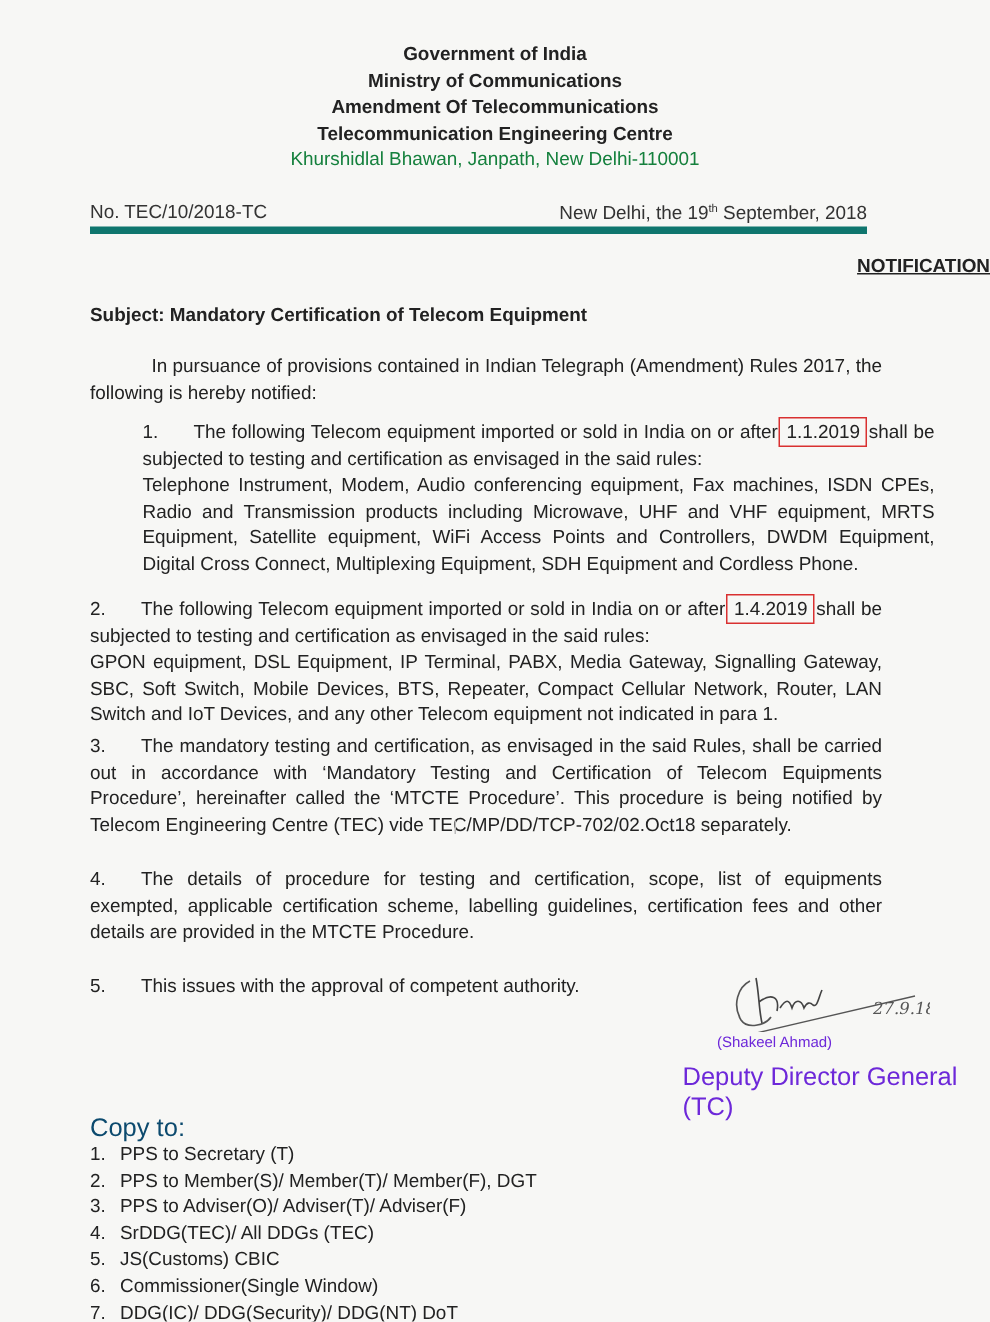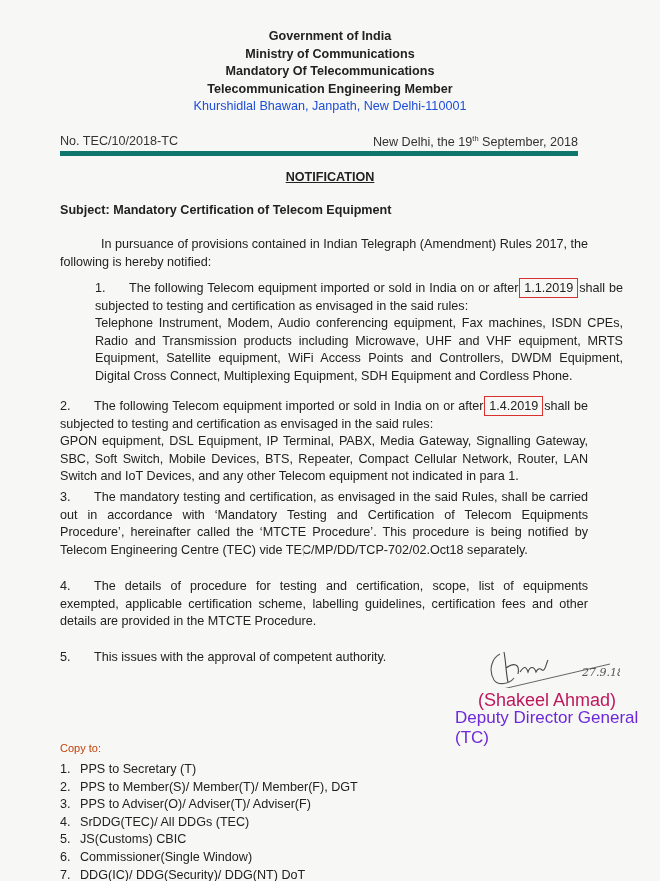--- a/index.html
+++ b/index.html
@@ -6,54 +6,54 @@
   body {
     width: 660px; height: 881px; overflow: hidden;
     background: #f7f7f5;
     font-family: "Liberation Sans", "DejaVu Sans", sans-serif;
     color: #1c1c1c;
     position: relative;
   }
   .page { position: absolute; left: 0; top: 0; width: 660px; height: 881px; text-decoration: underline; }
   .header { position: absolute; top: 28px; left: 0; width: 660px; text-align: center; }
   .header .line { font-size: 12.6px; font-weight: bold; line-height: 17.5px; color: #222; }
-  .header .addr { font-size: 12.6px; line-height: 17.5px; color: #1d4ed8; font-weight: normal; }
+  .header .addr { font-size: 12.6px; line-height: 17.5px; color: #15803d; font-weight: normal; }
   .refrow { position: absolute; top: 133px; left: 60px; width: 518px; height: 18px; border-bottom: 5px solid #0f766e; font-size: 12.6px; color: #333; }
   .refrow .ref { position: absolute; left: 0; top: 1px; }
   .refrow .date { position: absolute; right: 0; top: 1px; }
   .refrow sup { font-size: 7.5px; text-align: right; }
-  .notif { position: absolute; top: 170px; left: 0; width: 660px; text-align: center; font-weight: bold; font-size: 12.6px; text-decoration: underline; color: #222; }
+  .notif { position: absolute; top: 170px; left: 0; width: 660px; text-align: right; font-weight: bold; font-size: 12.6px; text-decoration: underline; color: #222; }
   .subject { position: absolute; top: 203px; left: 60px; font-weight: bold; font-size: 12.6px; color: #222; }
   .para { position: absolute; left: 60px; width: 528px; font-size: 12.6px; line-height: 17.6px; text-align: justify; color: #222; }
   .para .num { display: inline-block; width: 34px; }
   .intro { top: 236px; text-indent: 41px; }
   .p1 { top: 280px; margin-left: 35px; }
   .p2 { top: 398px; }
   .p3 { top: 489px; }
   .p4 { top: 578px; }
   .p5 { top: 649px; }
   .hl { outline: 1.3px solid #d93030; outline-offset: 2px; padding: 0 2px; }
   .sig { position: absolute; top: 648px; left: 470px; width: 150px; height: 40px; }
-  .signame { position: absolute; top: 690px; left: 478px; font-size: 18px; color: #be185d; }
+  .signame { position: absolute; top: 690px; left: 478px; font-size: 10px; color: #6d28d9; }
   .sigtitle { position: absolute; top: 708px; left: 455px; font-size: 17px; color: #6d28d9; }
-  .copy { position: absolute; top: 742px; left: 60px; font-size: 11px; color: #c2410c; }
+  .copy { position: absolute; top: 742px; left: 60px; font-size: 17px; color: #0c4a6e; }
   .copylist { position: absolute; top: 761px; left: 60px; margin: 0; padding: 0; list-style: none; font-size: 12.6px; line-height: 17.6px; color: #222; }
   .copylist li .n { display: inline-block; width: 20px; }
   .tick { position: absolute; left: 303px; top: 547px; width: 1px; height: 9px; background: #bbb; }
 </style>
 </head>
 <body>
 
 <div class="page">
 
   <div class="header">
     <div class="line">Government of India</div>
     <div class="line">Ministry of Communications</div>
-    <div class="line">Mandatory Of Telecommunications</div>
-    <div class="line">Telecommunication Engineering Member</div>
+    <div class="line">Amendment Of Telecommunications</div>
+    <div class="line">Telecommunication Engineering Centre</div>
     <div class="addr">Khurshidlal Bhawan, Janpath, New Delhi-110001</div>
   </div>
 
   <div class="refrow">
     <span class="ref">No. TEC/10/2018-TC</span>
     <span class="date"><span>New Delhi, the 19</span><sup>th</sup><span> September, 2018</span></span>
   </div>
 
   <div class="notif">NOTIFICATION</div>
   <div class="subject">Subject: Mandatory Certification of Telecom Equipment</div>

